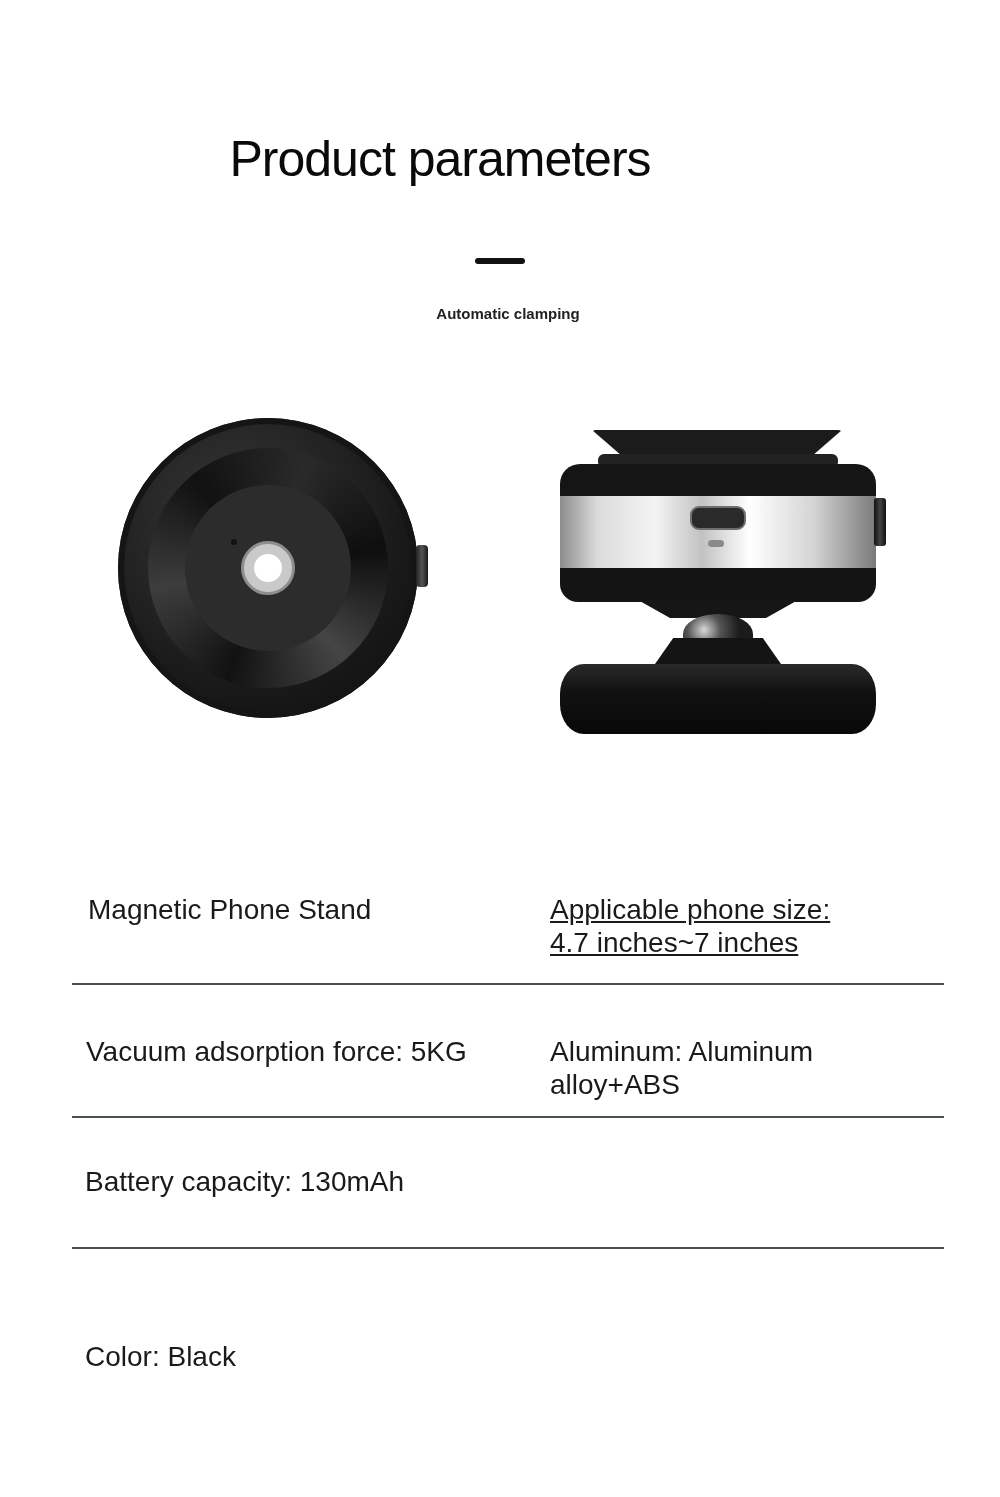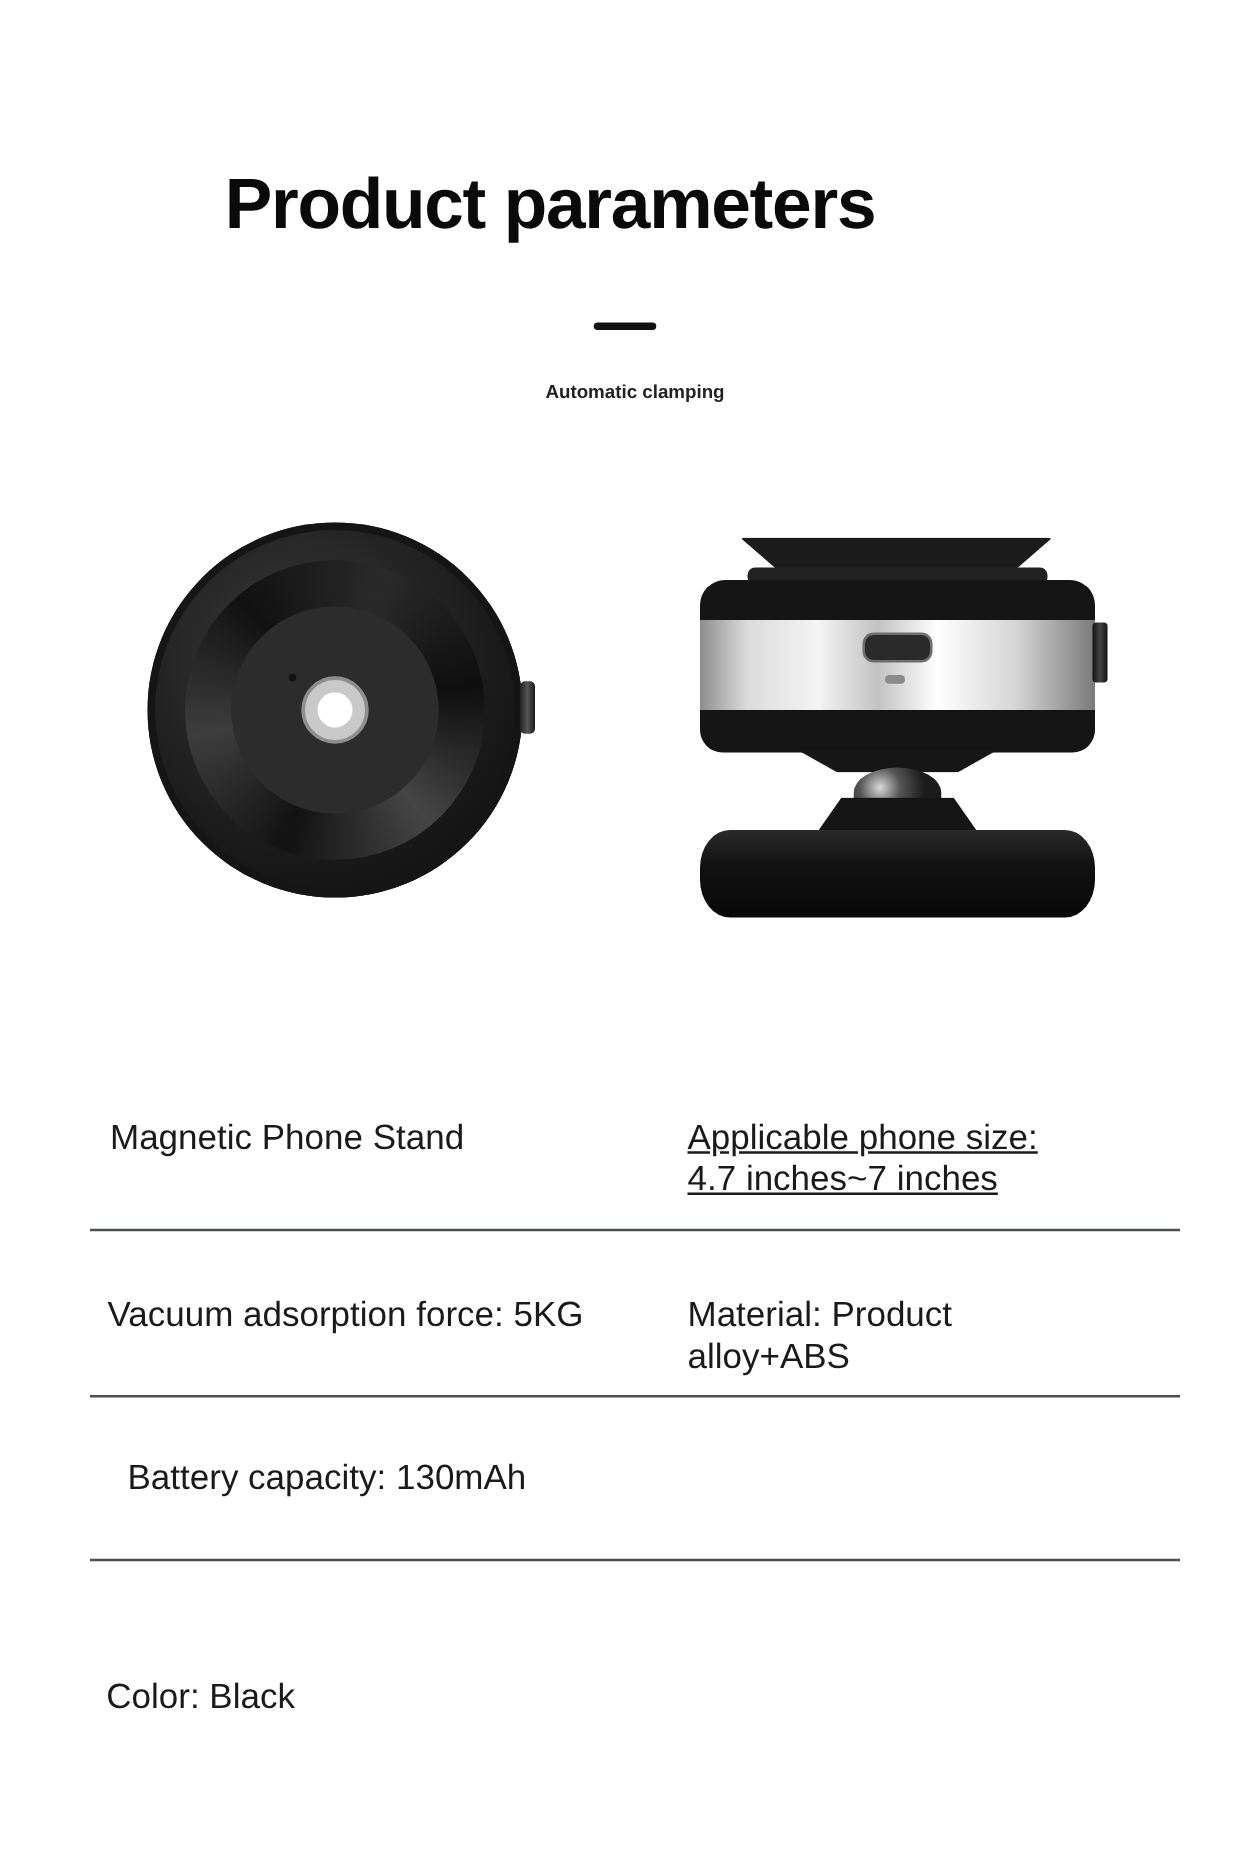--- a/index.html
+++ b/index.html
@@ -1,17 +1,17 @@
 <!DOCTYPE html>
 <html><head>
 <meta charset="utf-8">
 <style>
   html, body { margin:0; padding:0; background:#ffffff; }
   body { width:1000px; height:1497px; position:relative; overflow:hidden; font-family:"Liberation Sans", sans-serif; color:#111; }
-  .title { position:absolute; left:0; width:880px; top:130px; text-align:center; font-size:57px; font-weight:bold; letter-spacing:-1px; color:#0a0a0a; }
+  .title { position:absolute; left:0; width:880px; top:130px; text-align:center; font-size:50px; font-weight:normal; letter-spacing:-1px; color:#0a0a0a; }
   .title-bar { position:absolute; left:475px; top:258px; width:50px; height:6px; border-radius:3px; background:#111; }
   .subtitle { position:absolute; left:0; width:1016px; top:305px; text-align:center; font-size:15px; font-weight:bold; color:#222; }
 
   
   .disc-wrap { position:absolute; left:118px; top:418px; width:320px; height:300px; }
   .disc-outer { position:absolute; left:0; top:0; width:300px; height:300px; border-radius:50%;
     background: radial-gradient(circle at 40% 35%, #3a3a3a 0%, #1a1a1a 60%, #0b0b0b 100%);
     box-shadow: inset 0 0 0 6px #151515; }
   .disc-ring { position:absolute; left:30px; top:30px; width:240px; height:240px; border-radius:50%;
     background: conic-gradient(from 200deg, #121212, #3d3d3d, #111, #2a2a2a, #0e0e0e, #454545, #121212); }
@@ -77,22 +77,22 @@
     <div>Magnetic Phone Stand</div>
   </div>
   <div class="spec" style="left:550px; top:893px;text-decoration:underline;">
     <div>Applicable phone size:</div>
     <div>4.7 inches~7 inches</div>
   </div>
   <div class="divider" style="top:983px;"></div>
 
   <div class="spec" style="left:86px; top:1035px;">Vacuum adsorption force: 5KG</div>
   <div class="spec" style="left:550px; top:1035px;">
-    <div>Material: Product</div>
+    <div>Aluminum: Aluminum</div>
     <div>alloy+ABS</div>
   </div>
   <div class="divider" style="top:1116px;"></div>
 
-  <div class="spec" style="left:85px; top:1165px;margin-left:17px;">Battery capacity: 130mAh</div>
+  <div class="spec" style="left:85px; top:1165px;">Battery capacity: 130mAh</div>
   <div class="divider" style="top:1247px;"></div>
 
   <div class="spec" style="left:85px; top:1293px;margin-top:47px;">Color: Black</div>
 </div>
 
 </body></html>

